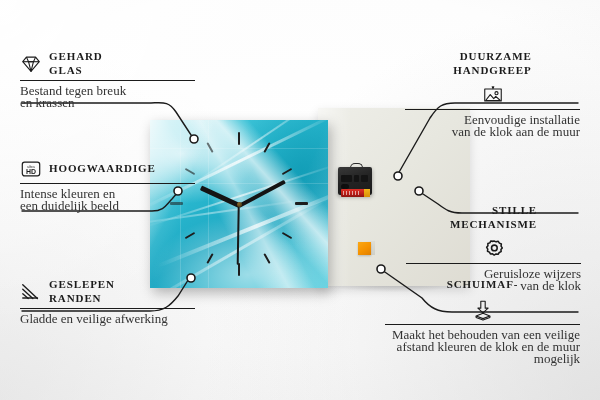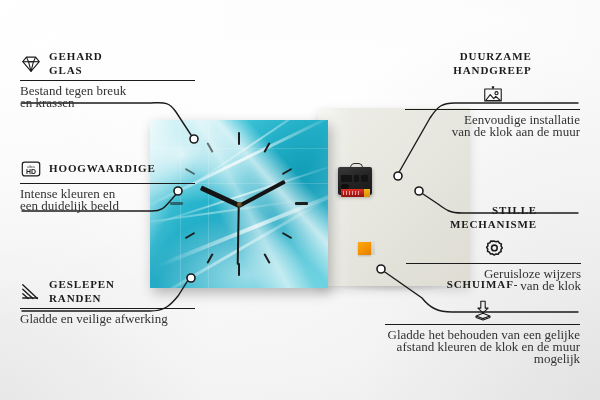--- a/index.html
+++ b/index.html
@@ -351,18 +351,18 @@
       <svg class="ico" viewBox="0 0 24 24">
         <g fill="none" stroke="#1b1b1b" stroke-width="1.2" stroke-linejoin="round">
           <path d="M9.6 2.5 H14.4 V10 H17.6 L12 15.2 L6.4 10 H9.6 Z"></path>
           <path d="M12 15.6 L4.5 18.6 L12 21.4 L19.5 18.6 Z"></path>
           <path d="M4.5 18.6 L4.5 20.2 L12 23 L19.5 20.2 L19.5 18.6"></path>
         </g>
       </svg>
     </div>
     <div class="rule"></div>
     <div class="desc">
-      <div>Gladde het behouden van een gelijke</div>
+      <div>Maakt het behouden van een veilige</div>
       <div>afstand kleuren de klok en de muur mogelijk</div>
     </div>
   </div>
 
 </div>
 
 </body></html>

